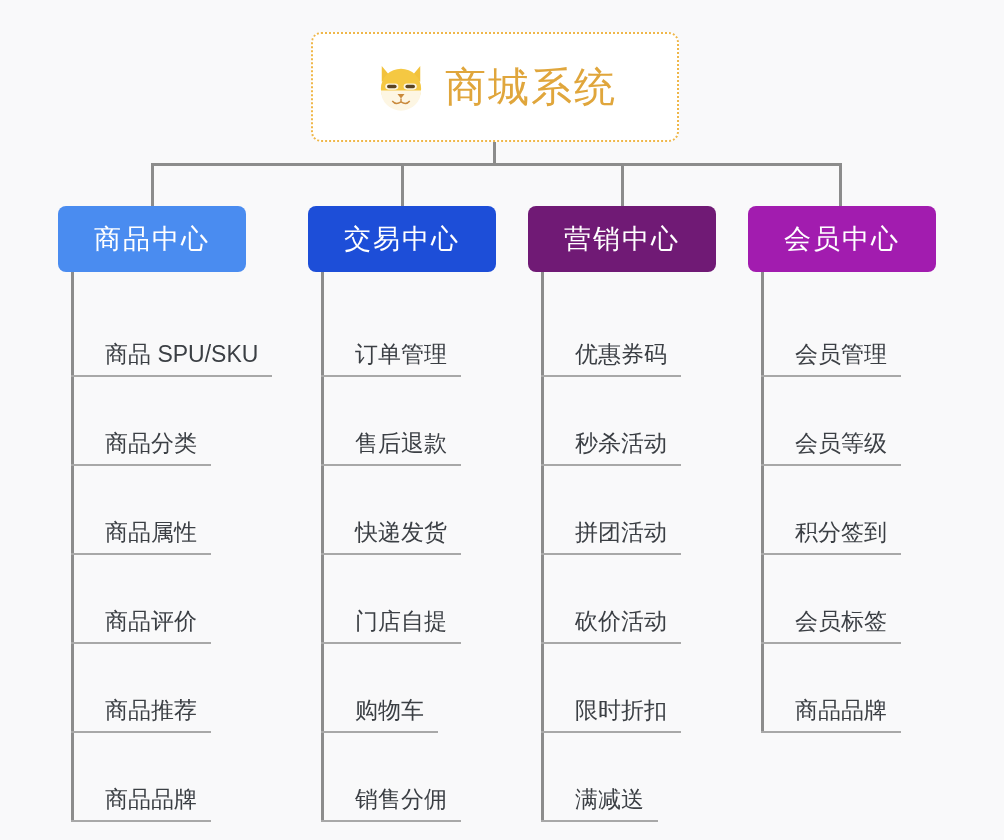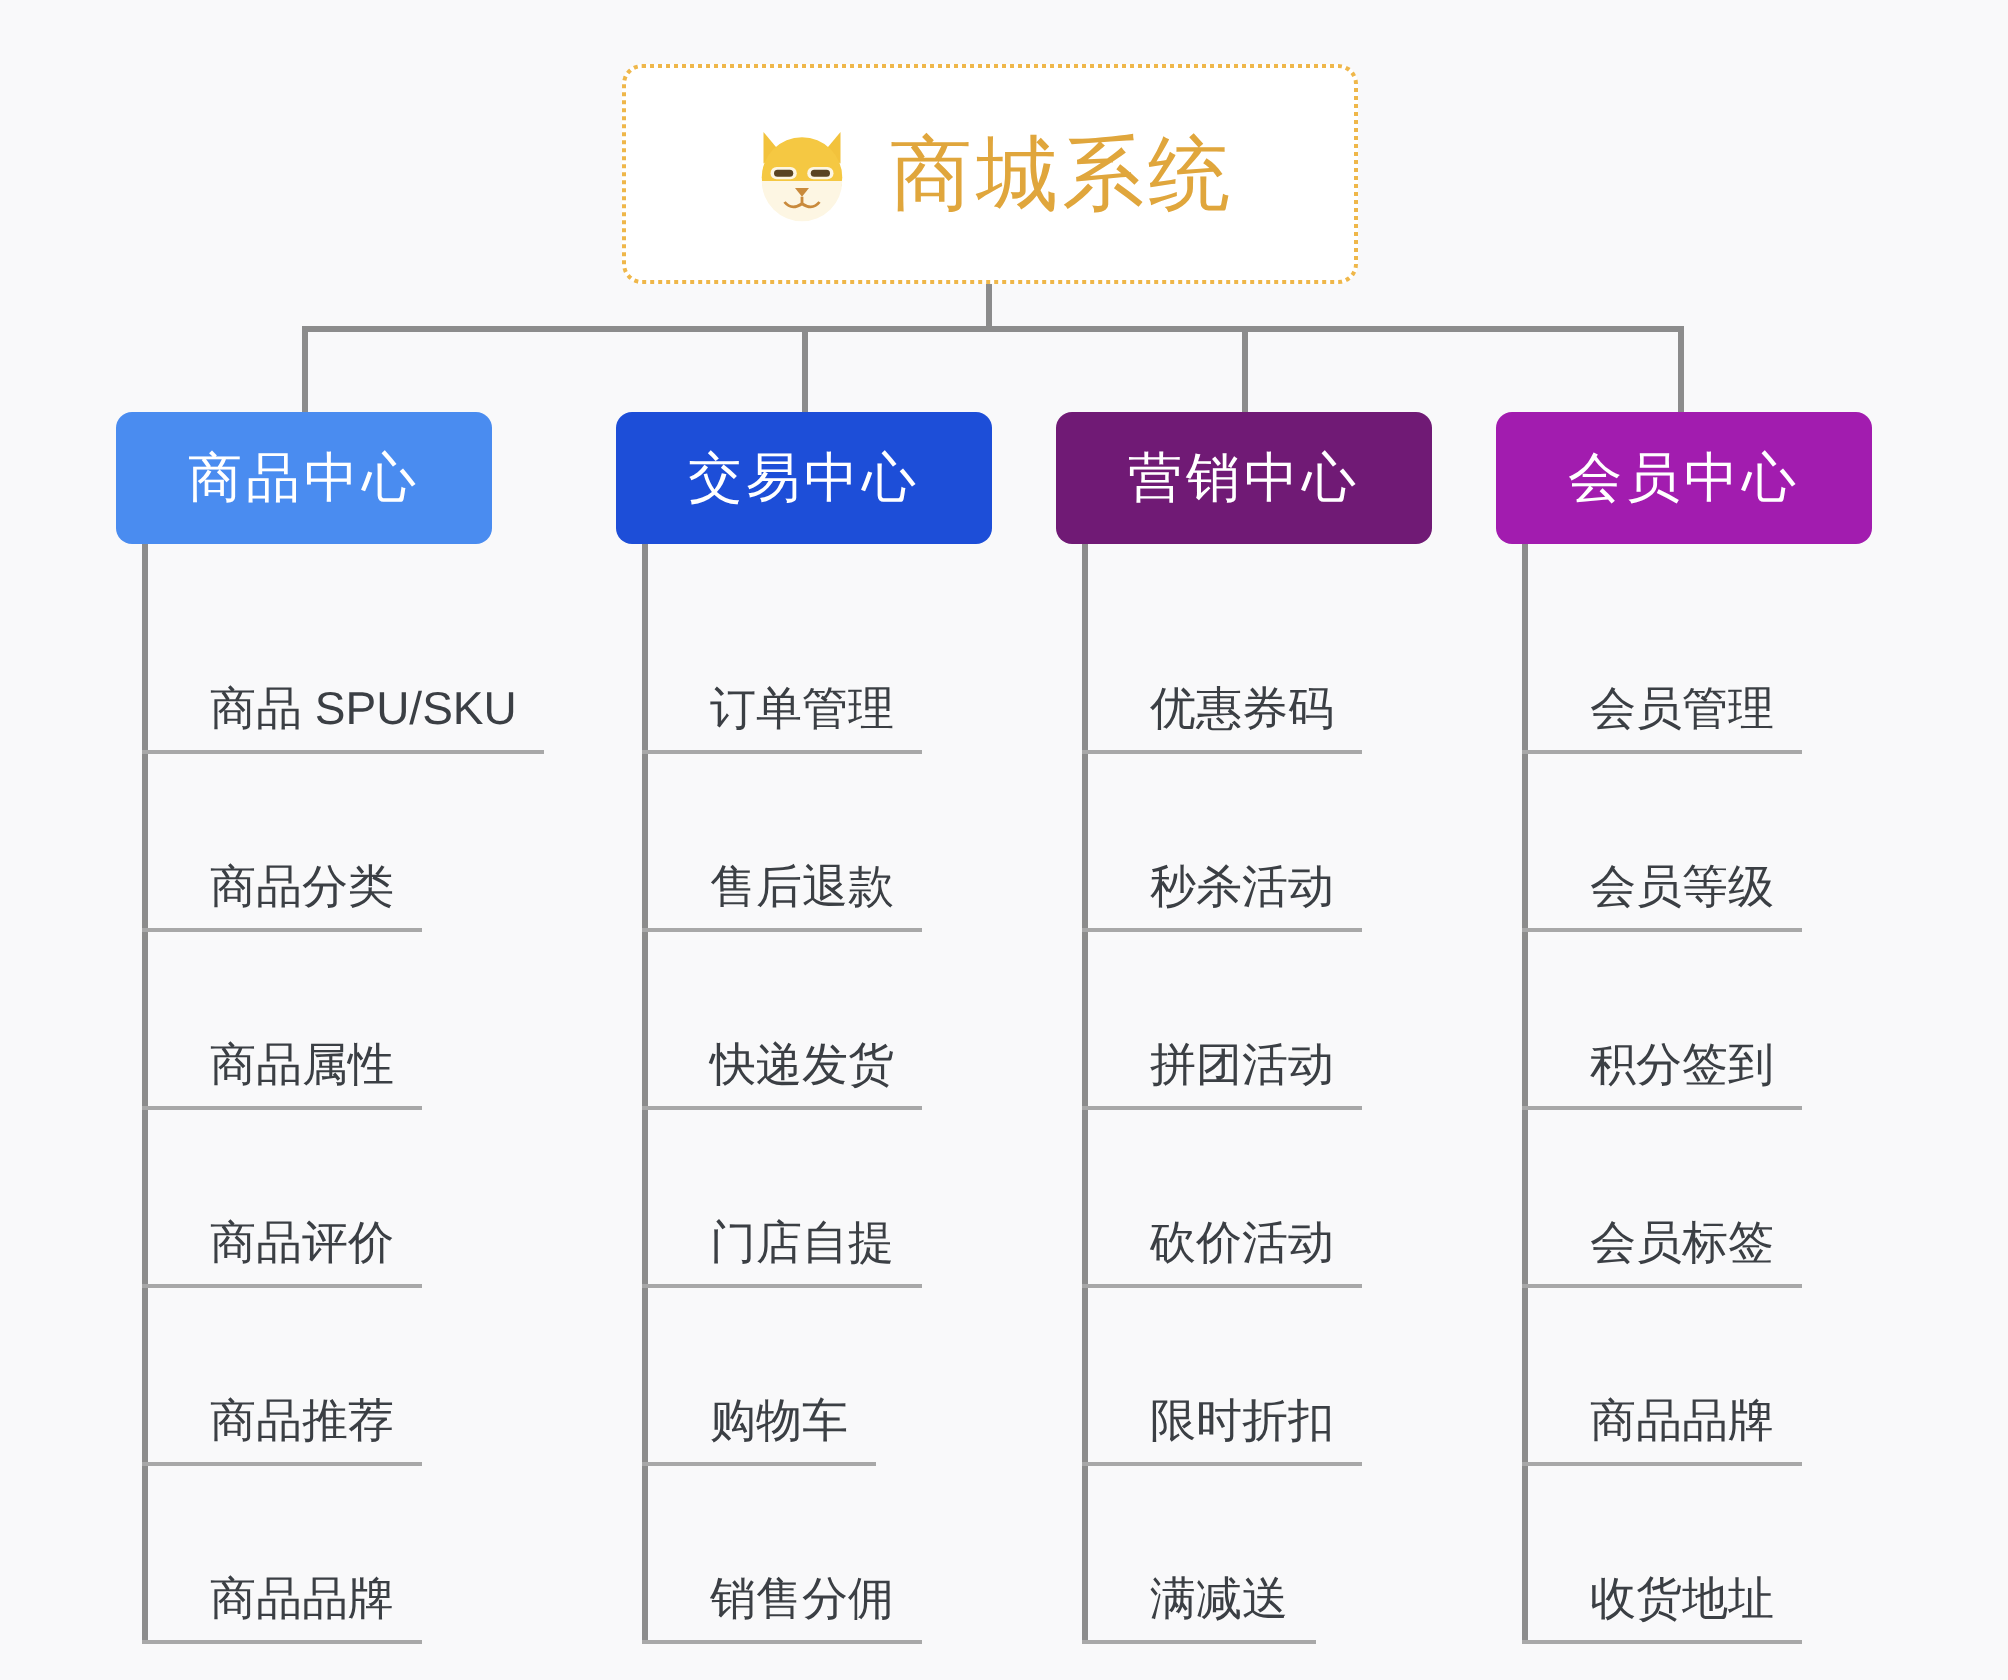--- a/index.html
+++ b/index.html
@@ -237,19 +237,16 @@
         </div>
       <div class="leaf">
           <span class="leaf-inner">积分签到</span>
         </div>
       <div class="leaf">
           <span class="leaf-inner">会员标签</span>
         </div>
       <div class="leaf">
           <span class="leaf-inner">商品品牌</span>
         </div>
-      <div class="leaf">
-          <span class="leaf-inner">收货地址</span>
-        </div>
     </div>
   </div>
 
 </div>
 
 </body></html>

